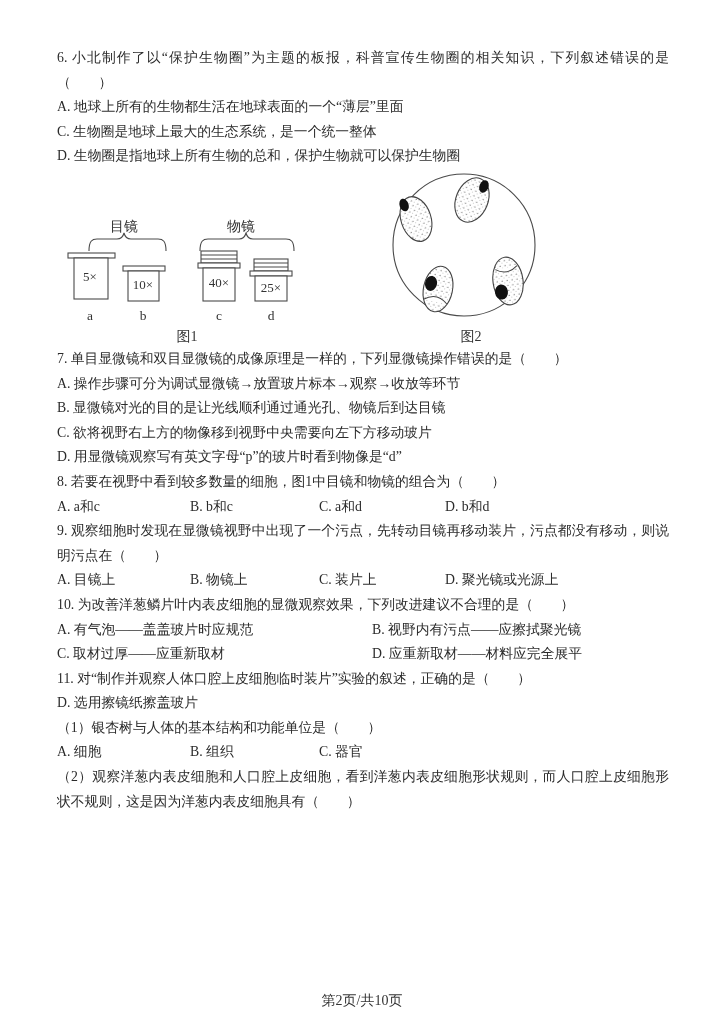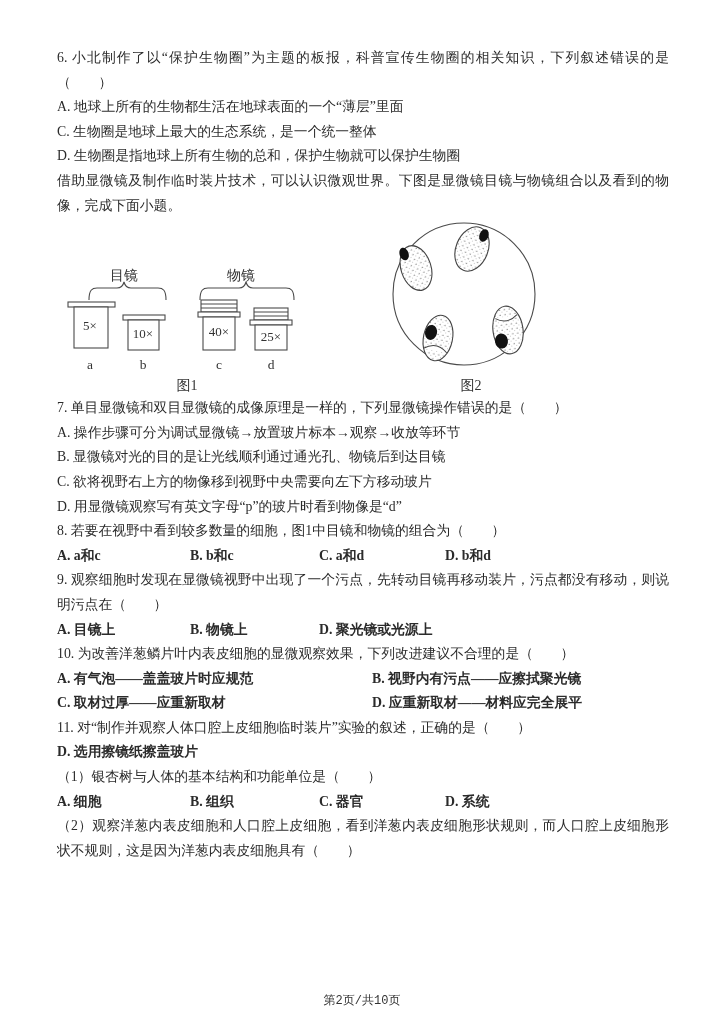--- a/index.html
+++ b/index.html
@@ -9,43 +9,42 @@
     color:#2b2b2b;overflow:hidden;
   }
   .content{
     position:absolute;left:57px;top:46px;width:612px;
     font-size:13.8px;line-height:24.6px;
   }
   .line{margin:0;text-align:justify;text-justify:inter-ideograph;}
   .stem{margin:0;text-align:justify;}
   .opt4{display:grid;grid-template-columns:133px 129px 126px 1fr;}
   .opt2{display:grid;grid-template-columns:315px 1fr;}
-  .opt4 span,.opt2 span{white-space:nowrap;overflow:hidden;font-weight:bold;}
+  .opt4 span,.opt2 span{white-space:nowrap;overflow:hidden;}
   .figure-row{display:flex;align-items:center;height:178px;text-decoration:underline;}
   .fig1{width:252px;height:178px;margin-left:2px;flex:0 0 auto;}
   .fig2{width:182px;height:178px;margin-left:70px;flex:0 0 auto;}
   svg text{font-family:"Liberation Serif","DejaVu Serif",serif;fill:#333;}
   .footer{
     position:absolute;left:0;top:992px;width:724px;text-align:center;
-    font-size:12px;color:#333;font-family:Liberation Mono, monospace;
+    font-size:14px;color:#333;
   }
   .sketch{stroke:#4a4a4a;fill:none;stroke-width:1.1;}
   .sketch-fill{stroke:#4a4a4a;fill:#ffffff;stroke-width:1.1;}
 </style>
 </head>
 <body>
 
 <div class="content">
 
   <p class="stem">6. 小北制作了以“保护生物圈”为主题的板报，科普宣传生物圈的相关知识，下列叙述错误的是（　　）</p>
   <p class="line">A. 地球上所有的生物都生活在地球表面的一个“薄层”里面</p>
   <p class="line">C. 生物圈是地球上最大的生态系统，是一个统一整体</p>
   <p class="line">D. 生物圈是指地球上所有生物的总和，保护生物就可以保护生物圈</p>
 
-  <p class="stem">借助显微镜及制作临时装片技术，可以认识微观世界。下图是显微镜目镜与物镜组合以及看到的物像，完成下面小题。</p>
 
   <div class="figure-row">
 
     <svg class="fig1" viewBox="0 0 252 178">
 
       <text x="65" y="62" font-size="14" text-anchor="middle">目镜</text>
       <text x="182" y="62" font-size="14" text-anchor="middle">物镜</text>
 
       <path class="sketch" d="M30,82 C30,72 33,70 38,70 L58,70 C62,70 64,68 65,64 C66,68 68,70 72,70 L99,70 C104,70 107,72 107,82"></path>
 
@@ -137,20 +136,21 @@
     <span>A. a和c</span>
     <span>B. b和c</span>
     <span>C. a和d</span>
     <span>D. b和d</span>
   </div>
 
   <p class="stem">9. 观察细胞时发现在显微镜视野中出现了一个污点，先转动目镜再移动装片，污点都没有移动，则说明污点在（　　）</p>
   <div class="opt4">
     <span>A. 目镜上</span>
     <span>B. 物镜上</span>
+    <span>C. 装片上</span>
     <span>D. 聚光镜或光源上</span>
   </div>
 
   <p class="stem">10. 为改善洋葱鳞片叶内表皮细胞的显微观察效果，下列改进建议不合理的是（　　）</p>
   <div class="opt2">
     <span>A. 有气泡——盖盖玻片时应规范</span>
     <span>B. 视野内有污点——应擦拭聚光镜</span>
   </div>
   <div class="opt2">
     <span>C. 取材过厚——应重新取材</span>
@@ -160,19 +160,18 @@
   <p class="stem">11. 对“制作并观察人体口腔上皮细胞临时装片”实验的叙述，正确的是（　　）</p>
   <div class="opt2">
     <span>D. 选用擦镜纸擦盖玻片</span>
   </div>
 
   <p class="stem">（1）银杏树与人体的基本结构和功能单位是（　　）</p>
   <div class="opt4">
     <span>A. 细胞</span>
     <span>B. 组织</span>
     <span>C. 器官</span>
-    <span>D. 系统</span>
   </div>
   <p class="stem">（2）观察洋葱内表皮细胞和人口腔上皮细胞，看到洋葱内表皮细胞形状规则，而人口腔上皮细胞形状不规则，这是因为洋葱内表皮细胞具有（　　）</p>
 
 </div>
 
 <div class="footer">第2页/共10页</div>
 
 </body></html>

